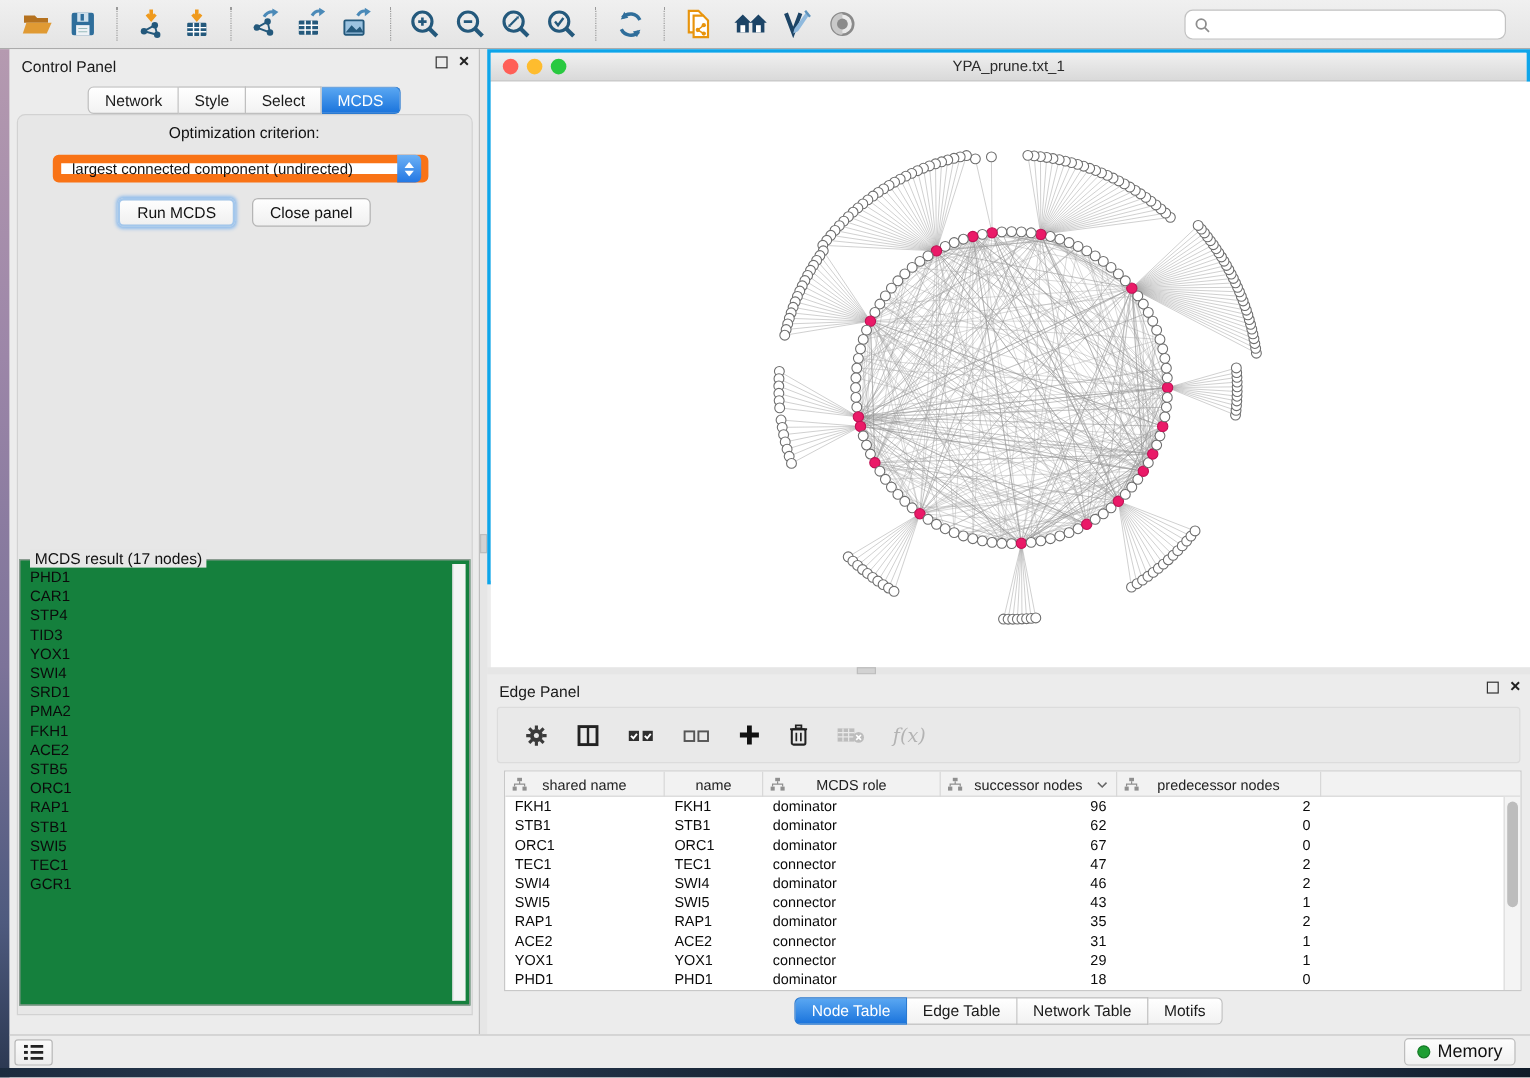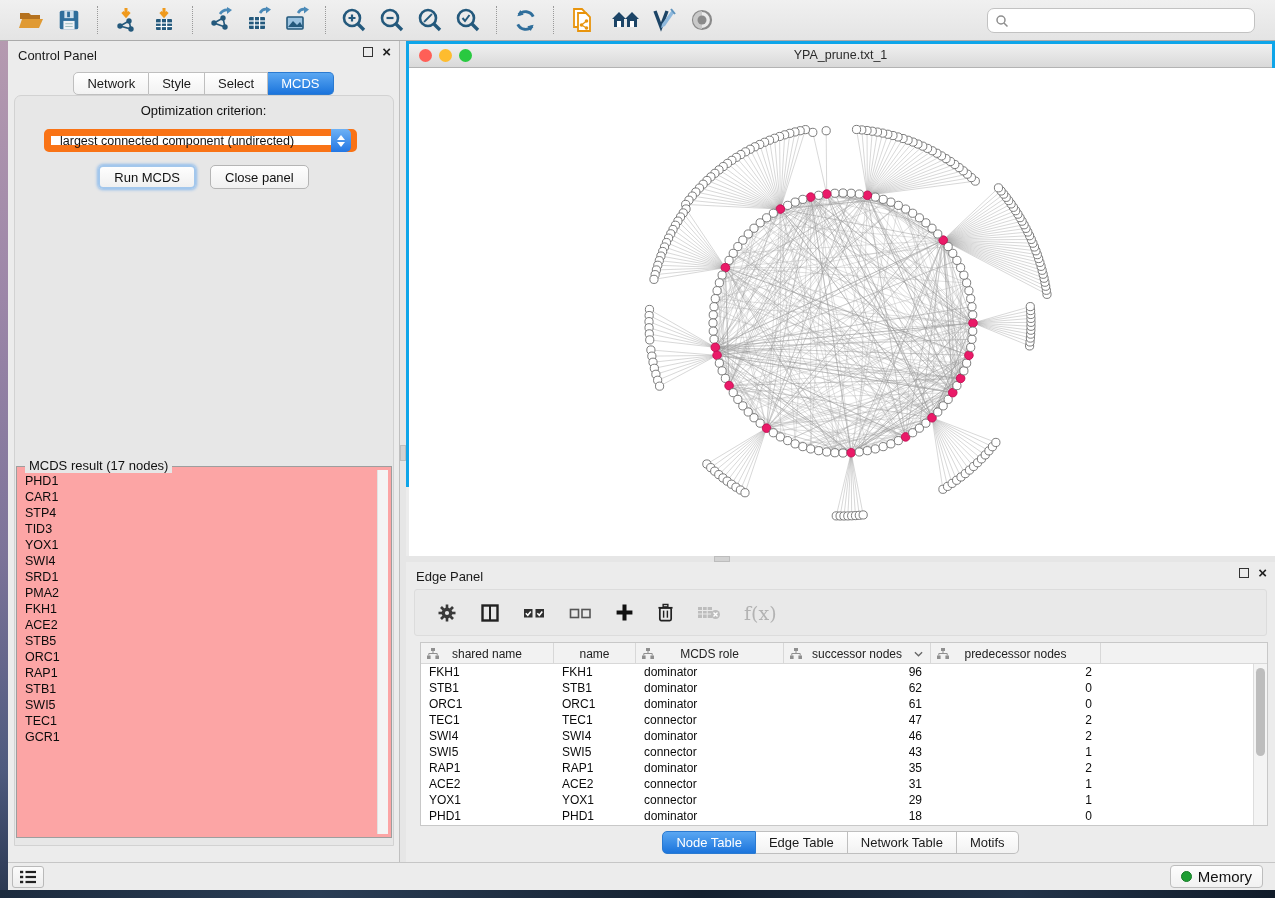--- a/index.html
+++ b/index.html
@@ -41,21 +41,21 @@
   .dropdown { position:absolute; left:36px; top:88px; width:313px; height:23px; background:#fff;
     border:7px solid #f97316; border-radius:5px; display:flex; align-items:center; }
   .dropdown .dd-text { flex:1; font-size:12.5px; padding-left:9px; white-space:nowrap; }
   .dd-stepper { width:20px; height:23px; margin-right:-1px; border-radius:0 5px 5px 0;
     background:linear-gradient(#6db1f5,#2377e3); display:flex; flex-direction:column; align-items:center; justify-content:center; gap:2px; }
   .btn-row { position:absolute; left:0; top:124px; width:100%; display:flex; justify-content:center; gap:14px; }
   .btn { font-size:13px; height:24px; padding:0 14px; background:linear-gradient(#fefefe,#f0f0f0);
     border:1px solid #b5b5b5; border-radius:5px; color:#111; }
   .btn.focused { border:2px solid #a3c7ec; box-shadow:0 0 3px 1px #8fbcec; }
   .result-group { position:absolute; left:8px; top:425px; width:376px; height:372px;
-    background:#fca5a5; border:1px solid #9e9e9e; }
+    background:#15803d; border:1px solid #9e9e9e; }
   .result-legend { position:absolute; left:8px; top:-9px; background:#e7e7e7; padding:0 4px; font-size:13px; }
   .mcds-list { position:absolute; left:1px; top:6px; right:16px; bottom:4px; overflow:hidden; padding-left:7px; }
   .mcds-item { font-size:12.5px; line-height:16px; color:#0b0b0b; }
   .result-scroll { position:absolute; right:3px; top:3px; width:11px; bottom:3px; background:#f4f4f4; border-left:1px solid #e2e2e2; }
 
   
   .v-split { position:absolute; left:400px; top:41px; width:6px; height:821px; background:#e6e6e6; }
   .v-split .handle { position:absolute; left:0; top:404px; width:6px; height:16px; background:#d2d2d2; border:1px solid #bdbdbd; }
   .h-split { position:absolute; left:406px; top:556px; width:869px; height:6px; background:#e6e6e6; }
   .h-split .handle { position:absolute; left:308px; top:0; width:16px; height:6px; background:#d2d2d2; border:1px solid #bdbdbd; }
@@ -73,21 +73,21 @@
   svg .chord2 { stroke:#909090; stroke-width:0.8; opacity:0.55; }
   svg .fanedge { stroke:#a2a2a2; stroke-width:0.7; opacity:0.6; }
   svg .ringnode { fill:#fff; stroke:#6e6e6e; stroke-width:0.9; }
   svg .hubnode { fill:#ea1a68; stroke:#c11054; stroke-width:0.9; }
 
   
   .table-panel { position:absolute; left:406px; top:562px; width:869px; height:300px; background:#ececec; }
   .tp-toolbar { position:absolute; left:8px; top:27px; width:853px; height:47px; background:#e9e9e9;
     border:1px solid #dcdcdc; border-radius:3px; display:flex; align-items:center; gap:23px; padding-left:22px; }
   .tp-ic { display:flex; align-items:center; justify-content:center; }
-  .fx { font-family:"DejaVu Serif", serif; font-size:19px; color:#b3b3b3; }
+  .fx { font-family:"DejaVu Serif", serif; font-style:italic; font-size:16px; color:#b3b3b3; }
   .t-box { position:absolute; left:14px; top:80px; width:848px; height:184px; background:#fff; border:1px solid #c8c8c8; overflow:hidden; }
   .t-header { display:flex; height:21px; background:#f2f2f2; border-bottom:1px solid #d8d8d8; }
   .th { position:relative; display:flex; align-items:center; height:21px; border-right:1px solid #d8d8d8; font-size:12px; color:#222; }
   .th .hier { position:absolute; left:6px; top:5px; }
   .th .sort { position:absolute; right:7px; top:8px; }
   .th-label { flex:1; text-align:center; }
   .tr { display:flex; height:16px; }
   .td { height:16px; line-height:16px; font-size:12px; padding-left:8px; white-space:nowrap; overflow:hidden; color:#0b0b0b; }
   .td.num { text-align:right; padding-right:9px; padding-left:0; }
   .t-scroll { position:absolute; right:0; top:21px; width:14px; bottom:0; background:#f4f4f4; border-left:1px solid #ddd; }
@@ -1270,21 +1270,21 @@
           <div class="td" style="width: 133px;">STB1</div>
           <div class="td" style="width: 82px;">STB1</div>
           <div class="td" style="width: 148px;">dominator</div>
           <div class="td num" style="width: 147px;">62</div>
           <div class="td num" style="width: 170px;">0</div>
         </div>
         <div class="tr">
           <div class="td" style="width: 133px;">ORC1</div>
           <div class="td" style="width: 82px;">ORC1</div>
           <div class="td" style="width: 148px;">dominator</div>
-          <div class="td num" style="width: 147px;">61</div>
+          <div class="td num" style="width: 147px;">67</div>
           <div class="td num" style="width: 170px;">0</div>
         </div>
         <div class="tr">
           <div class="td" style="width: 133px;">TEC1</div>
           <div class="td" style="width: 82px;">TEC1</div>
           <div class="td" style="width: 148px;">connector</div>
           <div class="td num" style="width: 147px;">47</div>
           <div class="td num" style="width: 170px;">2</div>
         </div>
         <div class="tr">

